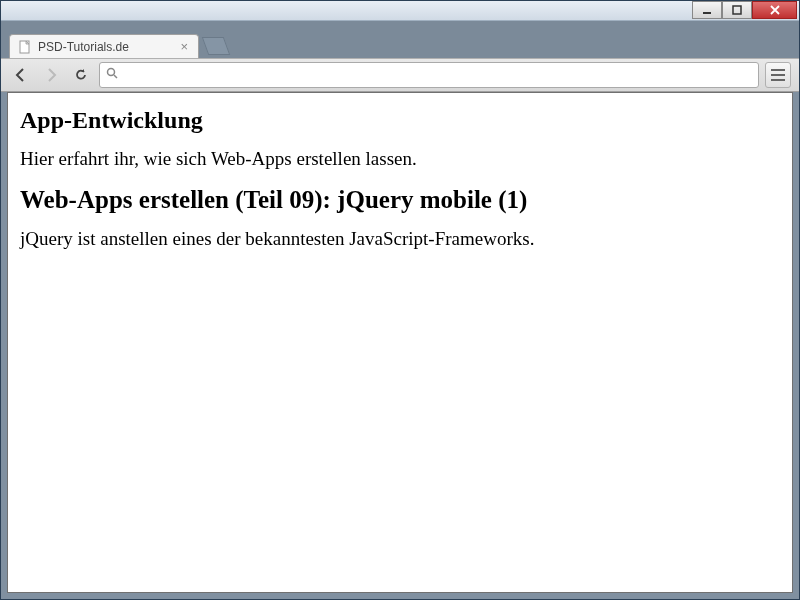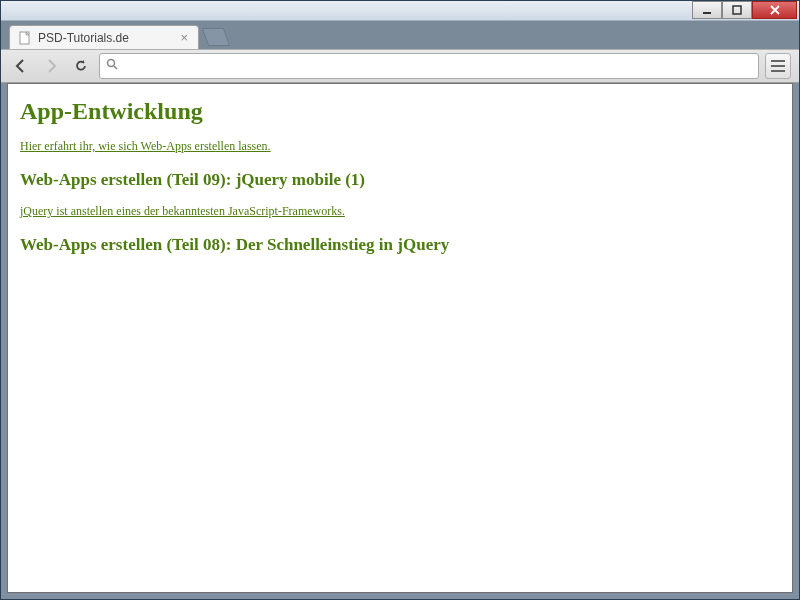--- a/index.html
+++ b/index.html
@@ -47,21 +47,21 @@
     }
     .win-btn.min { color: #333; }
     .win-btn.max { color: #333; }
     .win-btn.close {
       background: linear-gradient(180deg, #e07070 0%, #c03030 100%);
       color: white;
       width: 45px;
       border-color: #a02020;
     }
     .tabbar {
-      height: 28px;
+      height: 37px;
       background: #7b8a99;
       display: flex;
       align-items: flex-end;
       padding-left: 8px;
       padding-top: 4px;
     }
     .tab {
       background: #f5f5f5;
       border: 1px solid #a0a0a0;
       border-bottom: none;
@@ -175,37 +175,36 @@
       padding: 0 6px 6px 6px;
     }
     .content {
       width: 100%;
       height: 100%;
       background: #fff;
       border: 1px solid #707070;
       padding: 14px 12px;
       overflow: auto;
       font-family: "Times New Roman", serif;
-      color: #4d7c0f;
+      color: #000000;
     }
     .content h1 {
       font-size: 24px;
       font-weight: bold;
       margin-bottom: 14px;
     }
     .content h2 {
-      font-size: 17px;
+      font-size: 25px;
       font-weight: bold;
       margin-top: 16px;
       margin-bottom: 14px;
     }
     .content p {
-      font-size: 12px;
+      font-size: 19px;
       margin-bottom: 14px;
-      text-decoration: underline;
     }
   </style>
 </head>
 <body>
 
 <div class="window">
 
   <div class="titlebar">
     <div class="titlebar-inner">
       <div class="win-btn min">
@@ -276,17 +275,16 @@
   </div>
 
   <div class="content-frame">
     <div class="content">
       <h1>App-Entwicklung</h1>
       <p>Hier erfahrt ihr, wie sich Web-Apps erstellen lassen.</p>
 
       <h2>Web-Apps erstellen (Teil 09): jQuery mobile (1)</h2>
       <p>jQuery ist anstellen eines der bekanntesten JavaScript-Frameworks.</p>
 
-      <h2>Web-Apps erstellen (Teil 08): Der Schnelleinstieg in jQuery</h2>
     </div>
   </div>
 
 </div>
 
 </body></html>

